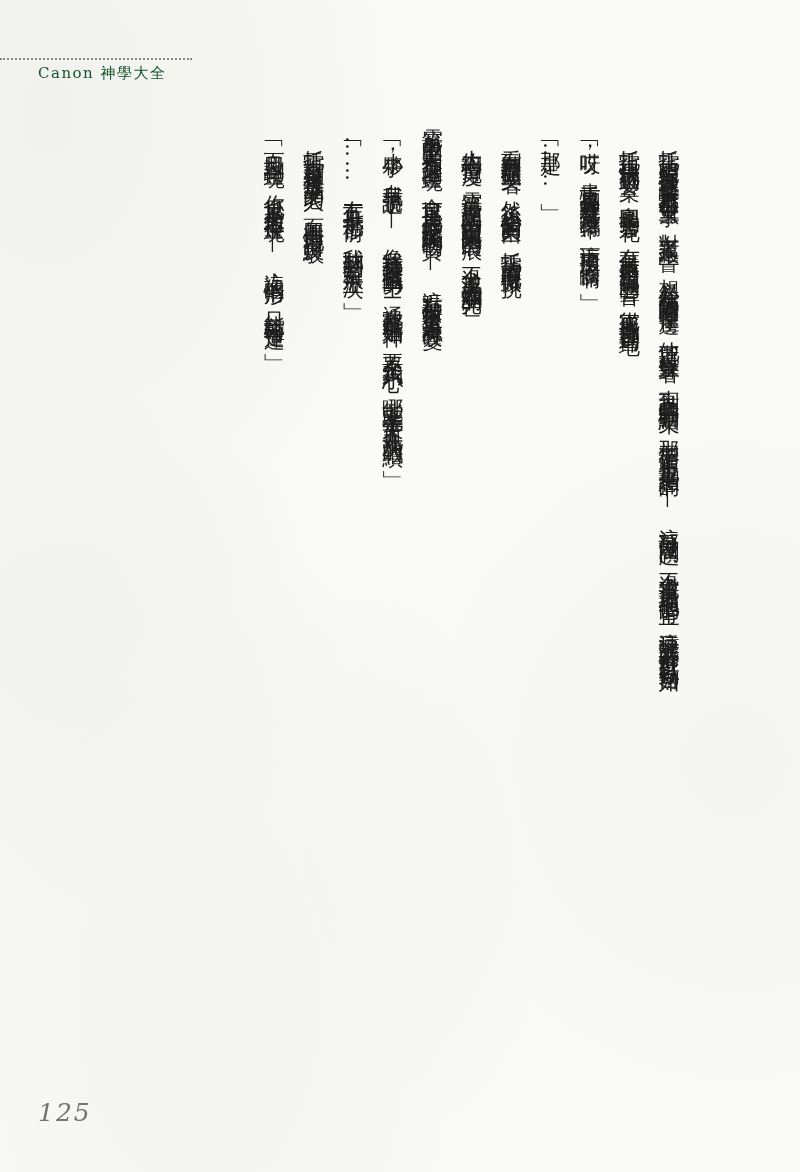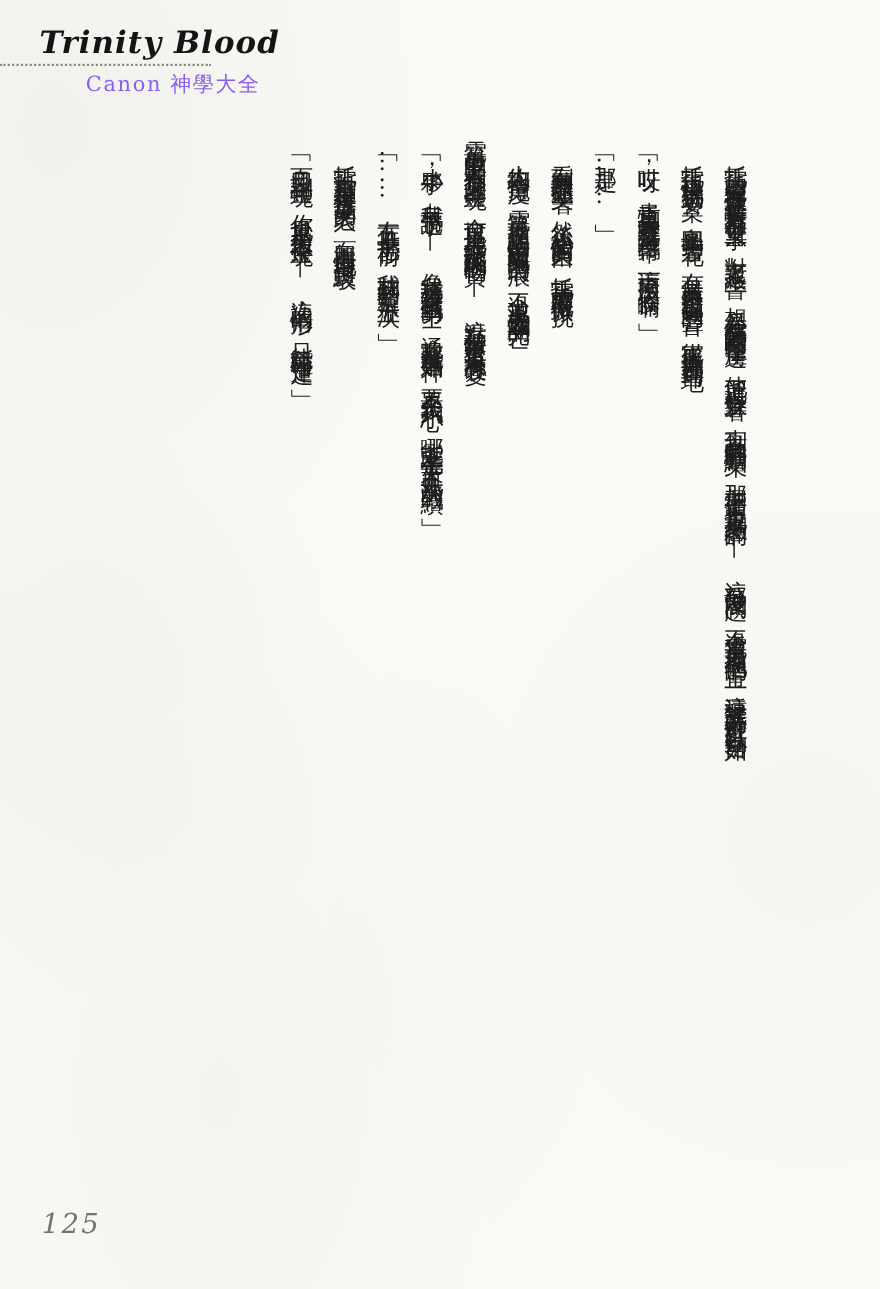--- a/index.html
+++ b/index.html
@@ -39,25 +39,24 @@
     left: 0;
     top: 58px;
     width: 192px;
     height: 0;
     border-top: 2px dotted #8a8a85;
   }
   .header-subtitle {
     position: absolute;
     left: 38px;
     top: 64px;
-    font-size: 19px;
+    font-size: 15px;
     letter-spacing: 1.5px;
-    color: #8b5cf6;
+    color: #14532d;
     white-space: nowrap;
-    margin-left: 40px;
   }
 
   
   .novel-text {
     position: absolute;
     top: 112px;
     right: 112px;
     width: 648px;
     height: 932px;
     writing-mode: vertical-rl;
@@ -84,21 +83,20 @@
     font-size: 25px;
     font-style: italic;
     letter-spacing: 2px;
     color: #737373;
   }
 </style>
 </head>
 <body>
 
 <header class="page-header">
-  <div class="header-title">Trinity Blood</div>
   <div class="header-rule"></div>
   <div class="header-subtitle">Canon 神學大全</div>
 </header>
 
 <main class="novel-text">
     <p>托雷士的視線簡直像在譴責對方為何平安無事，對老人送上一瞥。想必是在摔落的瞬間攀住崖邊，他就這樣一直躲著，直到上面的騷動結束。那個手提箱一定也是刻意掉的——這部分是沒問題。不過電箭還是插在他的背上，這種狀態下為什麼可以行動自如？</p>
     <p>托雷士很快就得到了答案。奧圖拍著雪花，有某樣東西發出沉甸甸的聲音，從軍服背部掉到雪地。</p>
     <p>「哎呀，貴重物品果真就是要隨身攜帶。這下撿回了一條命啊。」</p>
     <p>「那是……」</p>
     <p>看到奧圖抓抓頭笑著、然後小心撿起的東西，托雷士的眉毛微微一挑。</p>

